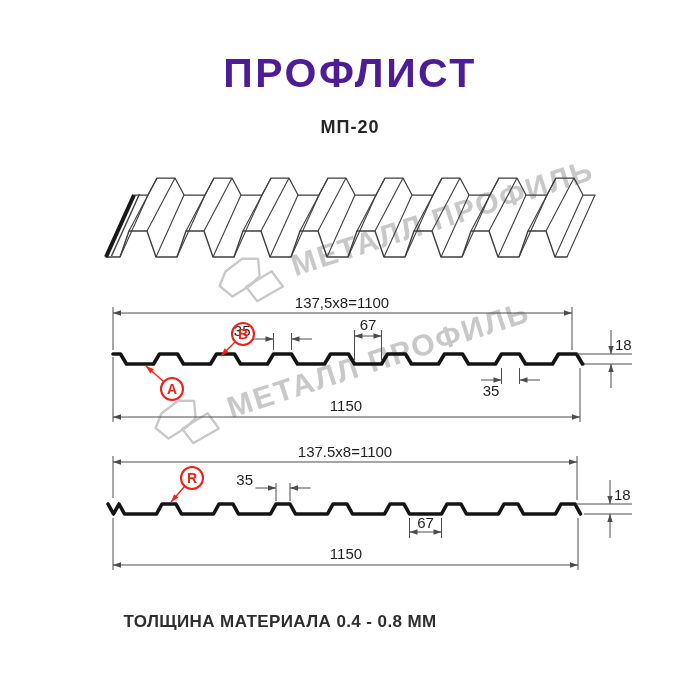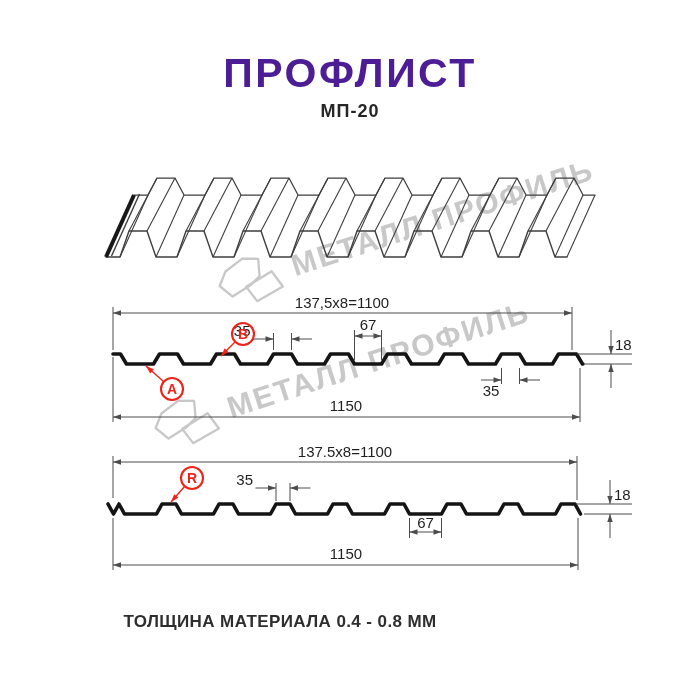--- a/index.html
+++ b/index.html
@@ -1,21 +1,21 @@
 <!DOCTYPE html>
 <html><head>
 <meta charset="utf-8">
 <style>
   html,body{margin:0;padding:0}
   body{width:700px;height:700px;background:#ffffff;position:relative;overflow:hidden;
        font-family:"Liberation Sans",sans-serif}
   .stage{position:absolute;left:0;top:0;width:700px;height:700px}
   header{position:absolute;top:50px;left:0;width:700px;text-align:center;z-index:3}
   h1{margin:0;font-size:41px;font-weight:800;letter-spacing:2.5px;color:#4c1d95}
-  .subtitle{margin-top:4px;font-size:18px;font-weight:700;letter-spacing:1px;color:#262626}
+  .subtitle{margin-top:20px;font-size:18px;font-weight:700;letter-spacing:1px;color:#262626}
   footer{position:absolute;top:612px;left:0;width:560px;text-align:center;
          font-size:17px;font-weight:600;letter-spacing:.4px;color:#2e2e2e;z-index:3}
   .wm{position:absolute;display:flex;align-items:center;gap:12px;
       color:#c8c8c8;font-weight:700;font-size:30px;letter-spacing:2px;white-space:nowrap;
       transform:rotate(-18deg);transform-origin:0 0;z-index:1;user-select:none}
   .wm svg{flex:none}
   .wm1{left:210px;top:266px}
   .wm2{left:146px;top:408px}
   #drawing{position:absolute;left:0;top:0;z-index:2}
 </style>

